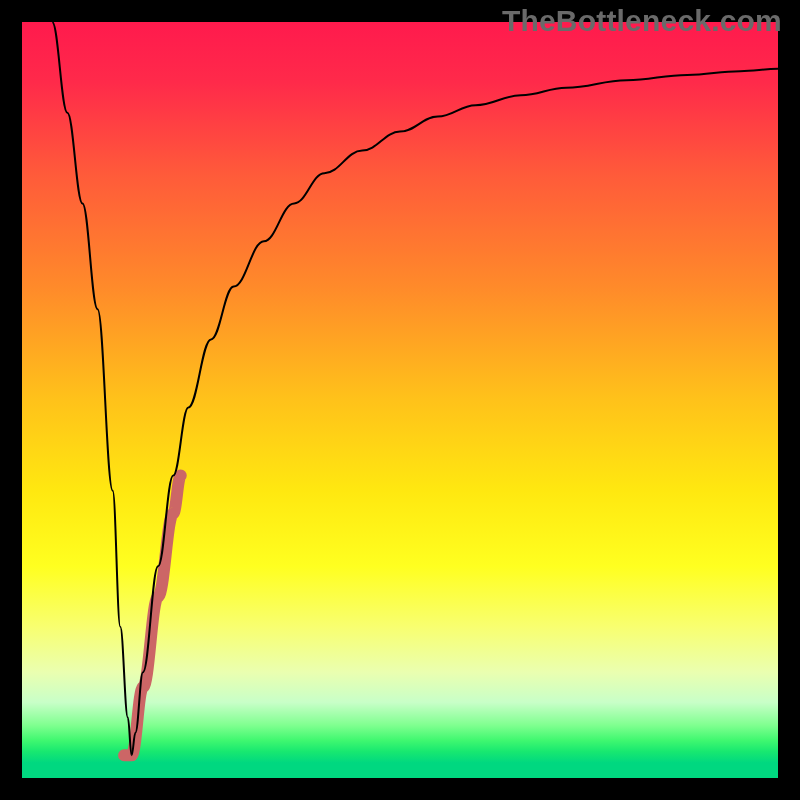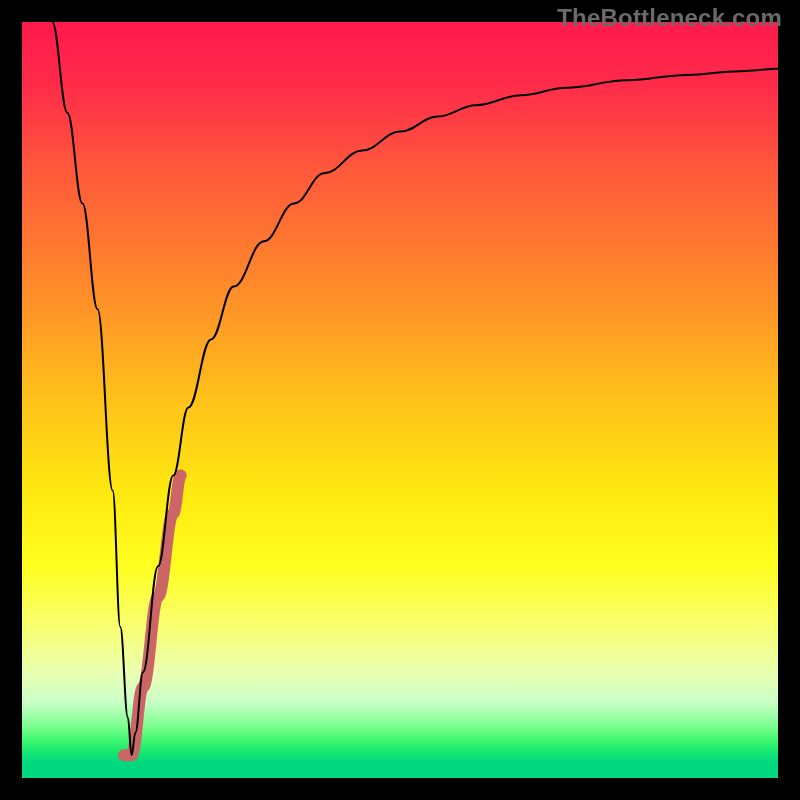--- a/index.html
+++ b/index.html
@@ -9,21 +9,21 @@
     background: #000;
     position: relative;
     font-family: Arial, sans-serif;
     overflow: hidden;
   }
   .watermark {
     position: absolute;
     top: 4px;
     right: 18px;
     color: #6a6a6a;
-    font-size: 24px;
+    font-size: 30px;
     font-weight: 600;
     z-index: 20;
     letter-spacing: 0.2px;
   }
   .frame {
     position: absolute;
     left: 22px;
     top: 22px;
     width: 756px;
     height: 756px;

